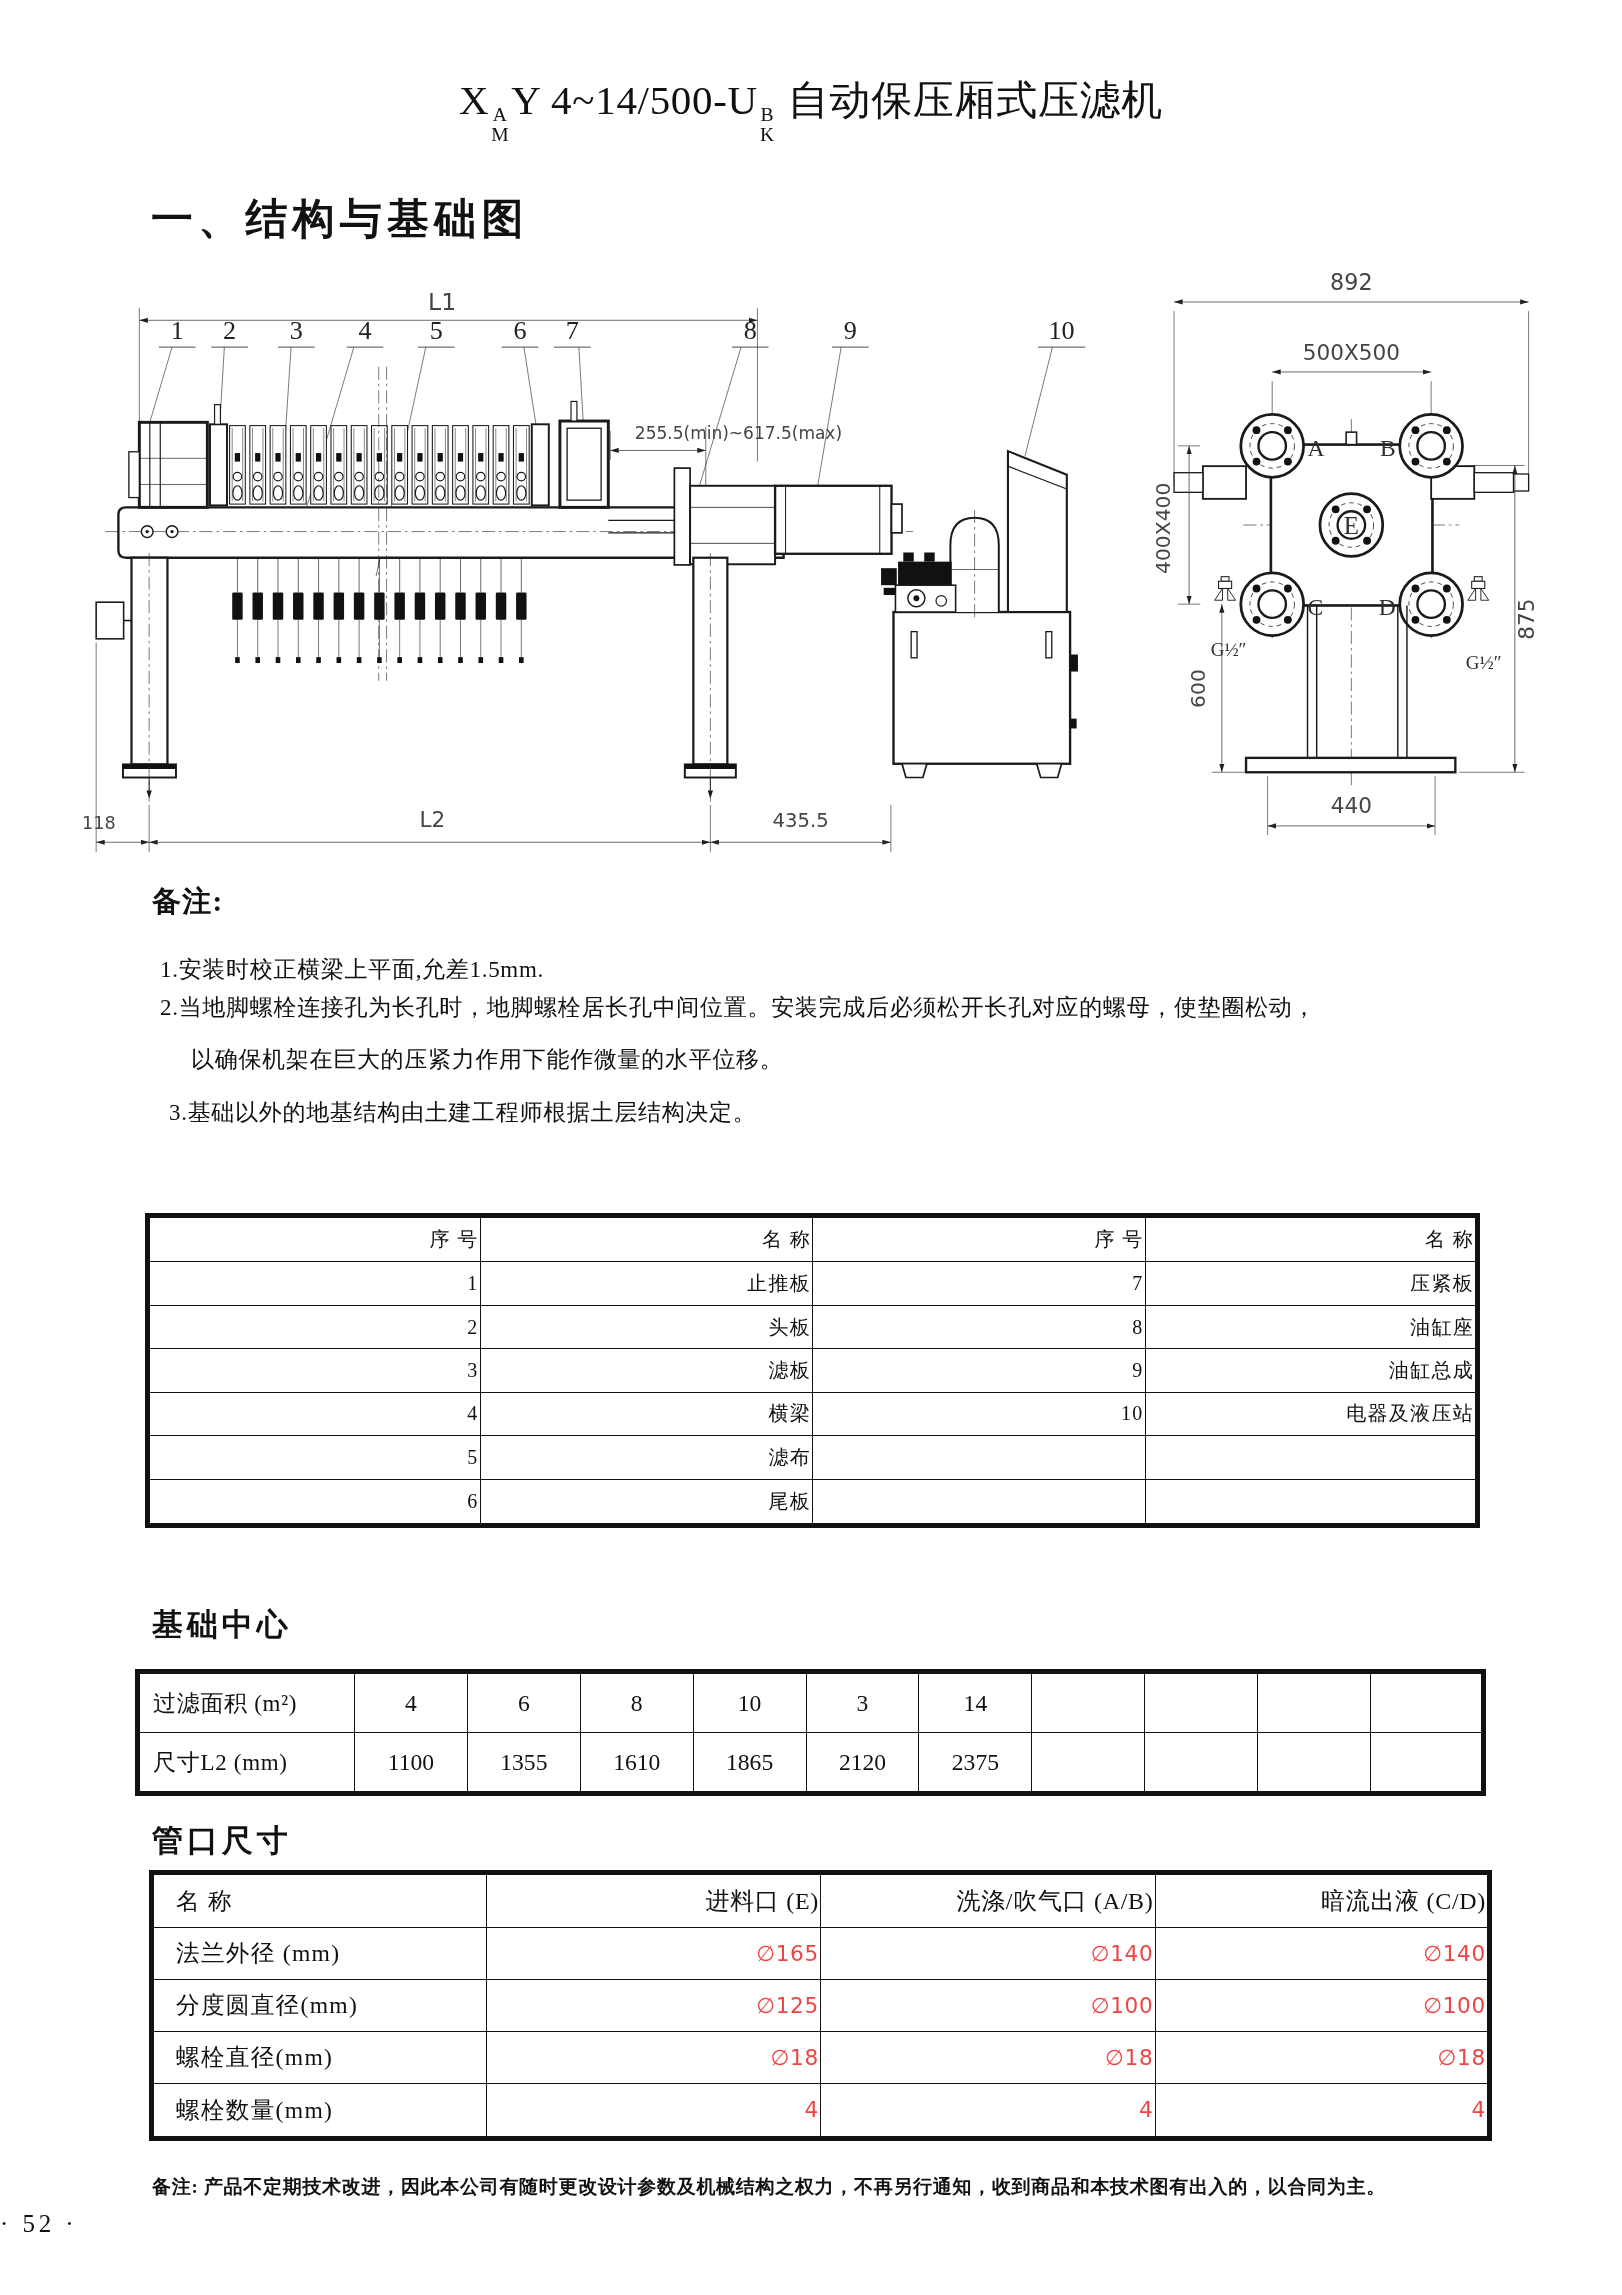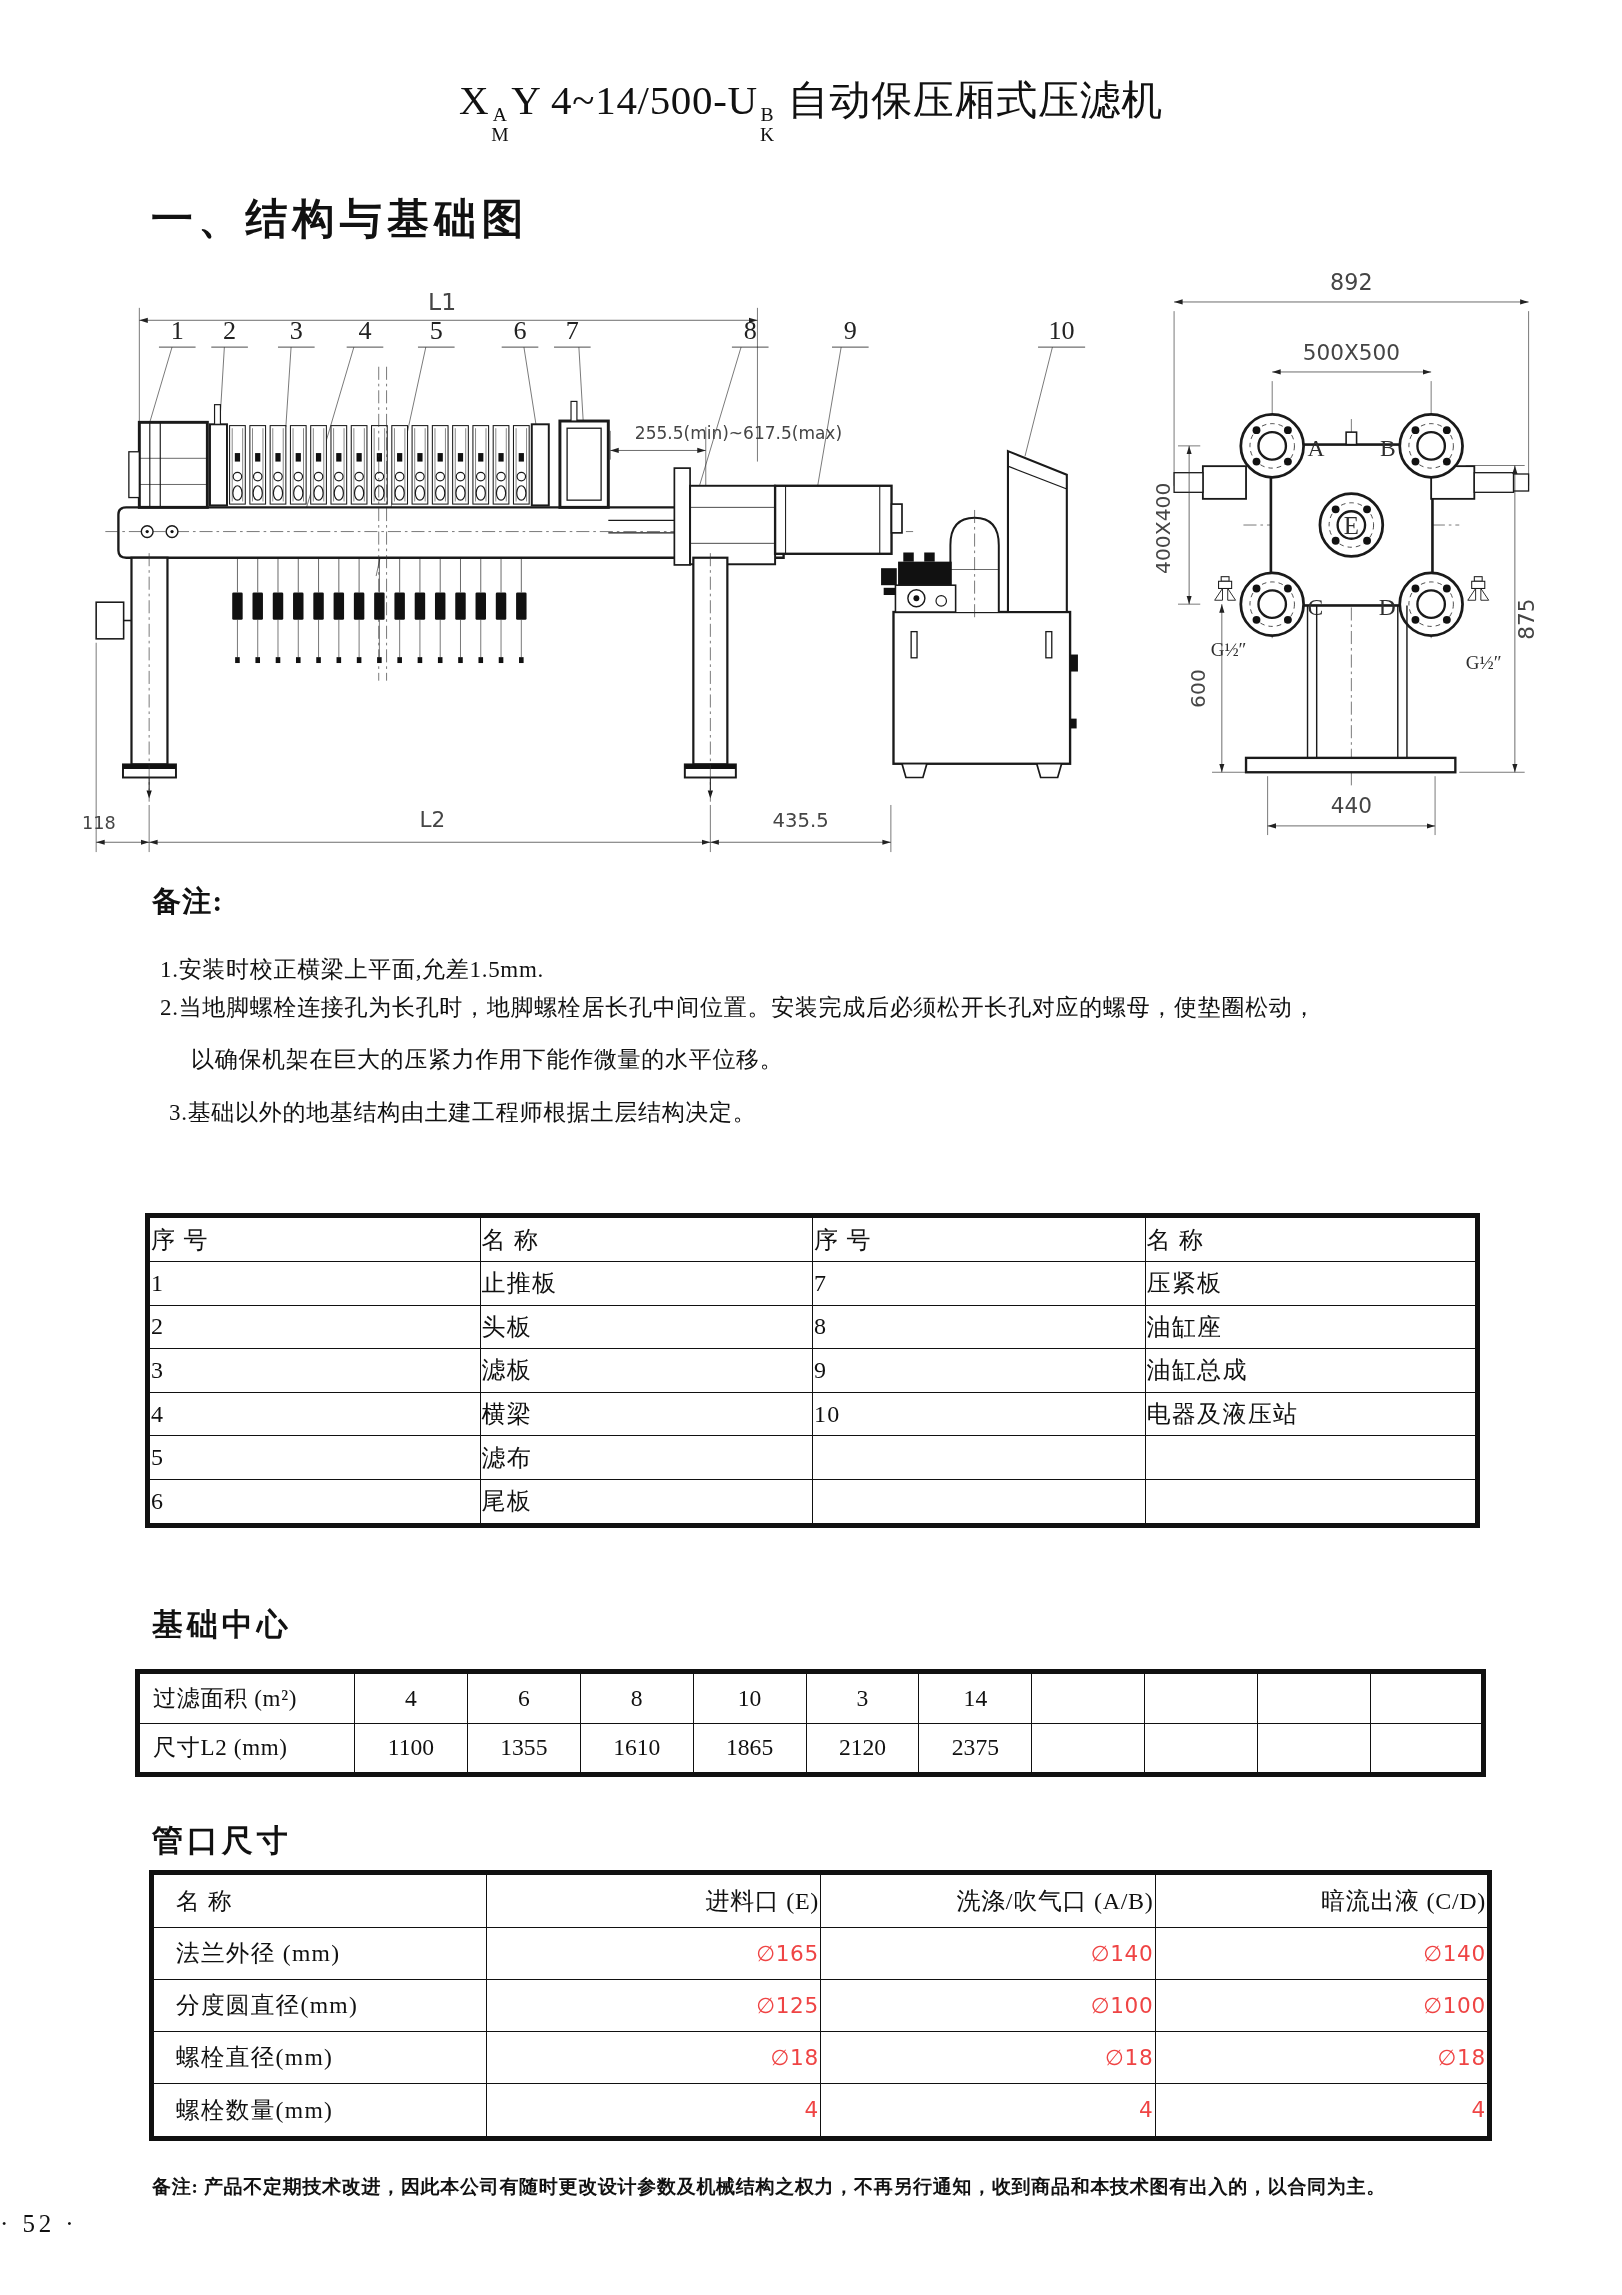--- a/index.html
+++ b/index.html
@@ -12,23 +12,23 @@
   .sec-h{left:151px;top:191px;font-size:42px;font-weight:bold;letter-spacing:5.2px}
   .notes-label{left:152px;top:882px;font-size:29px;font-weight:bold;letter-spacing:1.3px}
   .note{font-size:23px;letter-spacing:0.7px;white-space:nowrap}
   #note1{left:160px;top:954px}
   #note2{left:160px;top:992px}
   #note3{left:191px;top:1044px}
   #note4{left:169px;top:1097px}
   .tblwrap table{border-collapse:collapse;table-layout:fixed;width:100%;height:100%}
   .parts{left:145px;top:1213px;width:1335px;height:315px}
   .parts table{border:5.9px solid #111}
-  .parts td{border:1.6px solid #111;text-align:left;font-size:24px;letter-spacing:1.3px}
+  .parts td{border:1.6px solid #111;text-align:right;font-size:20px;letter-spacing:1.3px}
   .fnd-h{left:152px;top:1604px;font-size:31px;font-weight:bold;letter-spacing:3.9px}
-  .fnd{left:135px;top:1669px;width:1351px;height:108px}
+  .fnd{left:135px;top:1669px;width:1351px;height:127px}
   .fnd table{border:5.2px solid #111}
   .fnd td{border:1.6px solid #111;text-align:center;font-size:23.6px}
   .fnd td.lbl{text-align:left;padding-left:13px;letter-spacing:0.7px;font-size:23px}
   .ports-h{left:152px;top:1820px;font-size:31px;font-weight:bold;letter-spacing:3.9px}
   .ports{left:149px;top:1870px;width:1343px;height:271px}
   .ports table{border:5.9px solid #111}
   .ports td{border:1.6px solid #111;text-align:right;font-size:24px;letter-spacing:0.7px}
   .ports td.lbl{text-align:left;padding-left:22px;letter-spacing:1.3px;font-size:23.6px}
   .ports td.cad{font-family:"DejaVu Sans",sans-serif;color:#ef4444;font-size:21.6px}
   .footer-note{left:152px;top:2174px;font-size:19px;letter-spacing:0.7px;font-weight:bold;white-space:nowrap}

